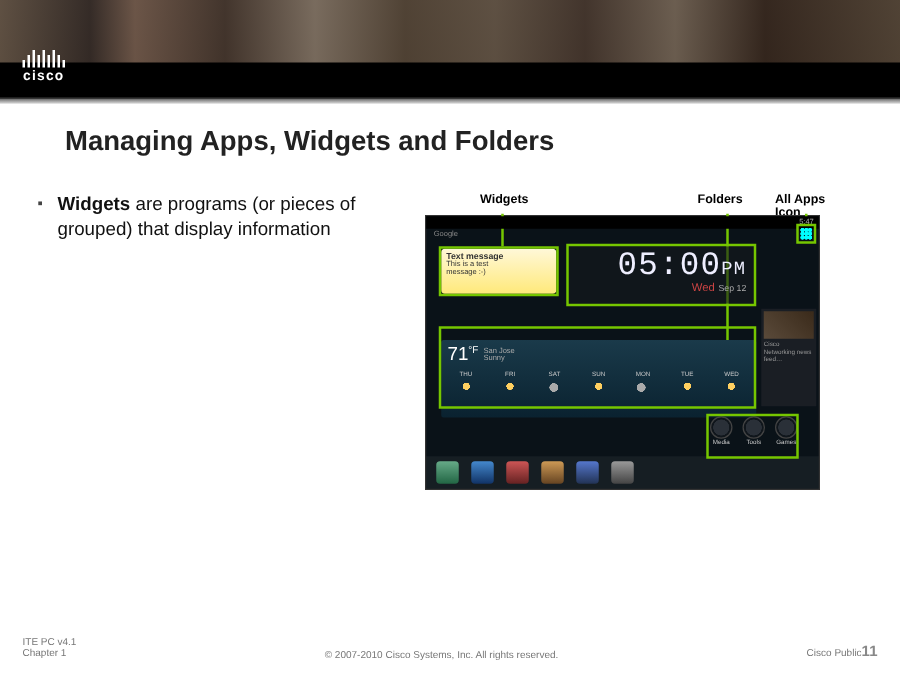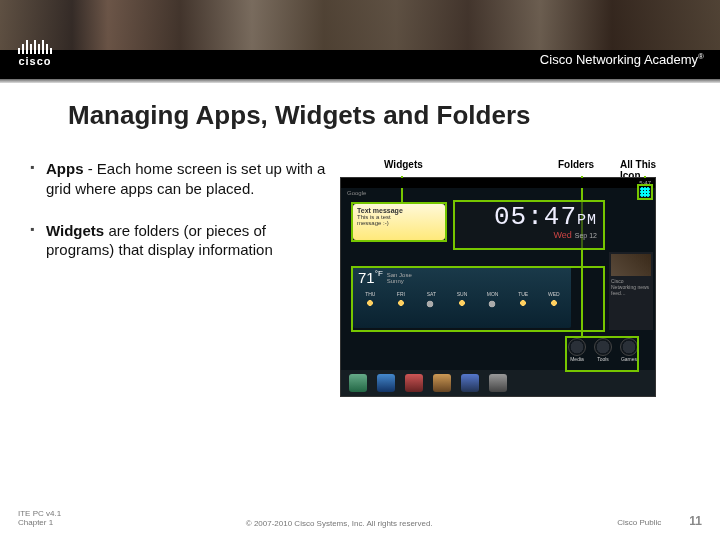--- a/index.html
+++ b/index.html
@@ -86,25 +86,25 @@
   }
 
   .content {
     position: absolute;
     top: 100px;
     left: 0;
     right: 0;
     padding: 0 28px;
   }
   .slide-title {
-    font-size: 26px;
+    font-size: 22px;
     font-weight: bold;
     color: #222;
     text-align: left;
-    margin-left: 40px;
+    margin-left: 24px;
     margin-bottom: 28px;
   }
 
   .body-row {
     display: flex;
     gap: 14px;
   }
   .bullets {
     width: 298px;
     font-size: 15px;
@@ -183,21 +183,21 @@
   .sms-widget .hdr { font-weight:bold; font-size:7px; }
   .clock-widget {
     position:absolute; left:114px; top:24px; width:148px; height:46px;
     background: rgba(20,25,30,0.6); color:#eef;
   }
   .clock-time { font-size:26px; font-family: "Courier New", monospace; letter-spacing:1px; text-align:right; padding-right:6px; line-height:1; padding-top:2px;}
   .clock-day { font-size:9px; color:#c44; text-align:right; padding-right:6px; }
   .clock-day .date { color:#aaa; font-size:7px; margin-left:3px;}
 
   .weather-widget {
-    position:absolute; left:12px; top:88px; width:218px; height:62px;
+    position:absolute; left:12px; top:99px; width:252px; height:62px;
     background: linear-gradient(#1a3a4a,#0a2230);
     border-radius:2px; color:#ddd;
   }
   .weather-top { display:flex; align-items:center; padding:3px 5px; gap:4px; }
   .wtemp { font-size:15px; color:#fff; }
   .wdeg { font-size:8px; vertical-align: top; }
   .wcity { font-size:6px; color:#aaa; }
   .wdays { display:flex; justify-content:space-around; font-size:5px; color:#ccc; padding:2px 2px 0; text-align:center;}
   .wdays div { flex:1; }
   .wdays .ico { width:10px;height:10px;margin:1px auto;background:radial-gradient(circle,#ffd060 40%,transparent 42%);}
@@ -255,21 +255,21 @@
     left: 18px;
     right: 18px;
     display: flex;
     justify-content: space-between;
     align-items: flex-end;
     font-size: 8px;
     color: #777;
   }
   .footer-left { line-height: 1.2; }
   .footer-center { font-size: 8px; }
-  .footer-right { display:flex; gap: 28px; align-items:baseline; }
+  .footer-right { display:flex; align-items:baseline; }
   .page-num { font-size: 12px; color:#888;font-weight:bold; }
 </style>
 </head>
 <body>
 
 <div class="header">
   <div class="header-photo-strip"></div>
   <div class="header-black-bar"></div>
   <div class="logo">
     <div class="logo-waves">
@@ -278,44 +278,38 @@
         <span></span>
         <span></span>
         <span></span>
         <span></span>
         <span></span>
         <span></span>
         <span></span>
     </div>
     <div class="logo-text">cisco</div>
   </div>
-  <div class="academy">
-    <span>Cisco Networking Academy</span><sup>®</sup>
-  </div>
 </div>
 <div class="divider-line"></div>
 
 <div class="content">
   <h1 class="slide-title">Managing Apps, Widgets and Folders</h1>
 
   <div class="body-row">
     <div class="bullets">
       <div class="bullet">
-        <b>Apps</b><span>  - </span><span>Each home screen is set up with a grid where apps can be placed.</span>
-      </div>
-      <div class="bullet">
-        <b>Widgets</b><span> </span><span>are folders (or pieces of programs) that display information</span>
+        <b>Widgets</b><span> </span><span>are programs (or pieces of grouped) that display information</span>
       </div>
     </div>
 
     <div class="figure">
       <div class="figure-labels">
         <span class="lbl-widgets">Widgets</span>
         <span class="lbl-folders">Folders</span>
-        <span class="lbl-allapps">All This Icon</span>
+        <span class="lbl-allapps">All Apps Icon</span>
       </div>
 
       <div class="tablet">
         <div class="hl-line1"></div>
         <div class="hl-line2"></div>
         <div class="hl-line3"></div>
 
         <div class="status-bar">
           <span></span>
           <span>5:47</span>
@@ -325,21 +319,21 @@
         </div>
         <div class="allapps-ico"></div>
 
         <div class="sms-widget">
           <div class="hdr">Text message</div>
           <div>This is a test</div>
           <div>message :-)</div>
         </div>
 
         <div class="clock-widget">
-          <div class="clock-time"><span>05:47</span><span style="font-size:15px">PM</span></div>
+          <div class="clock-time"><span>05:00</span><span style="font-size:15px">PM</span></div>
           <div class="clock-day"><span>Wed</span><span class="date">Sep 12</span></div>
         </div>
 
         <div class="weather-widget">
           <div class="weather-top">
             <span class="wtemp"><span>71</span><span class="wdeg">°F</span></span>
             <span class="wcity"><span>San Jose</span><br><span>Sunny</span></span>
           </div>
           <div class="wdays">
             <div><span>THU</span><div class="ico"></div></div>

